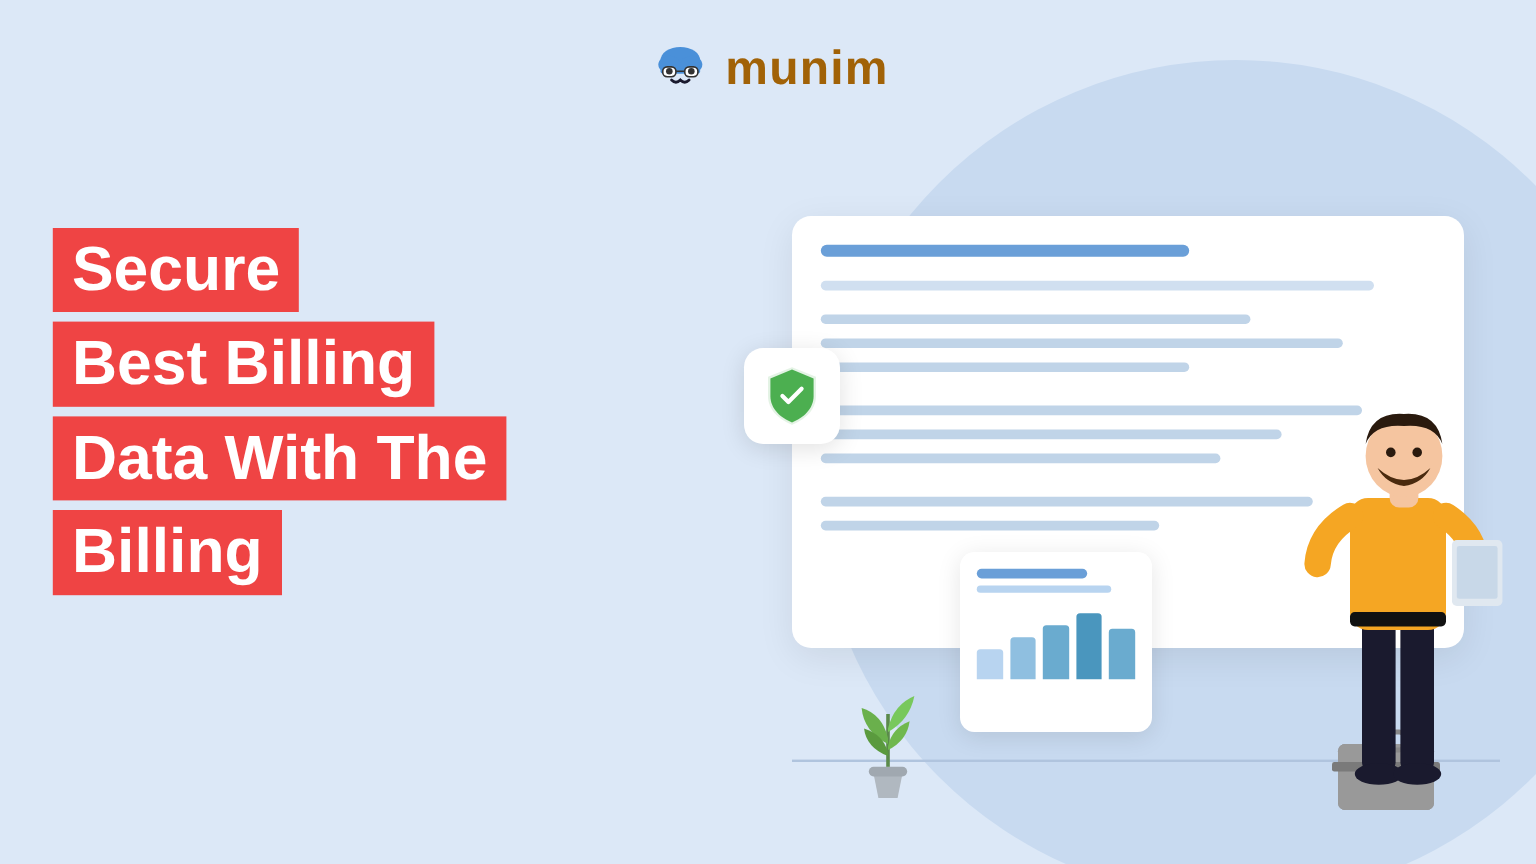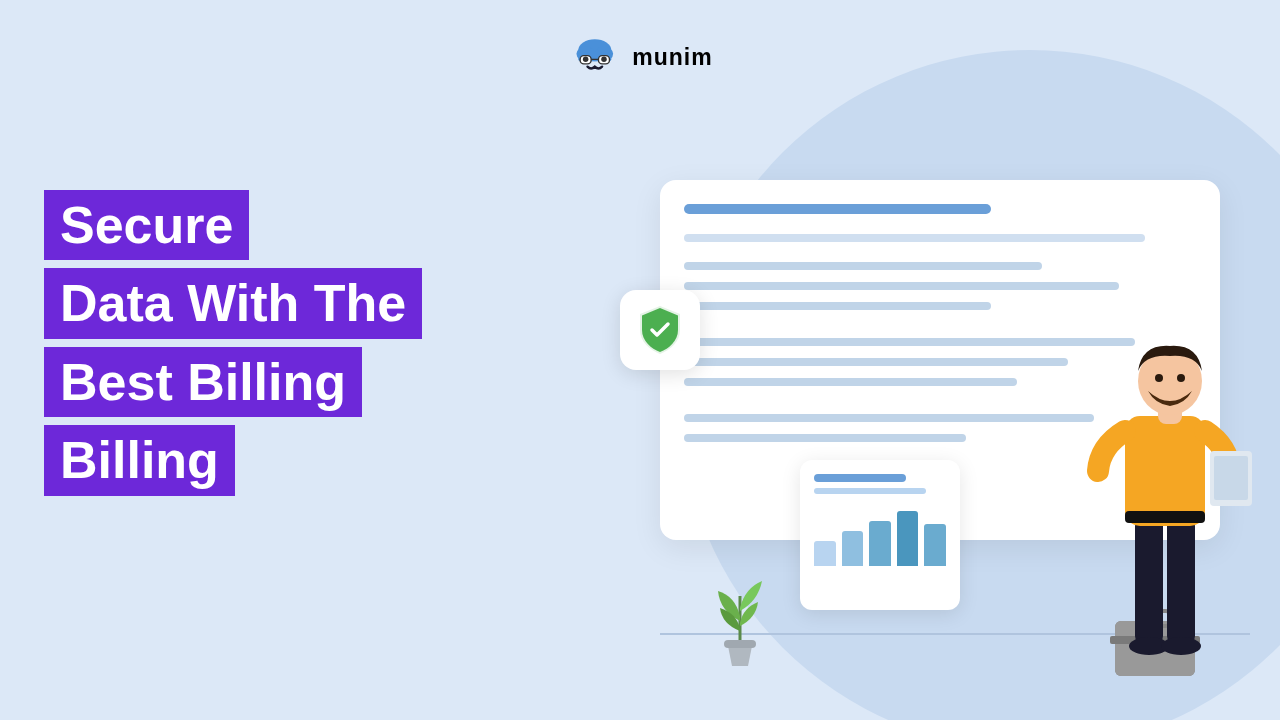--- a/index.html
+++ b/index.html
@@ -36,43 +36,43 @@
       gap: 10px;
       z-index: 10;
     }
 
     .logo-icon {
       width: 55px;
       height: 55px;
     }
 
     .logo-text {
-      font-size: 23px;
+      font-size: 40px;
       font-weight: 700;
-      color: #000000;
+      color: #a16207;
       letter-spacing: 1px;
     }
 
     
     .headline-container {
       position: absolute;
       left: 44px;
       top: 190px;
       z-index: 10;
       display: flex;
       flex-direction: column;
       gap: 8px;
     }
 
     .headline-line {
       display: inline-block;
     }
 
     .headline-line span {
-      background: #6d28d9;
+      background: #ef4444;
       color: #fff;
       font-size: 52px;
       font-weight: 900;
       padding: 4px 16px;
       line-height: 1.2;
       display: inline-block;
     }
 
     
     .illustration-container {
@@ -214,24 +214,24 @@
     <path d="M22 40 Q26 44 30 40 Q34 44 38 40" stroke="#1a1a2e" stroke-width="2.5" fill="none" stroke-linecap="round"></path>
   </svg>
   <span class="logo-text">munim</span>
 </div>
 
 <div class="headline-container">
   <div class="headline-line">
     <span>Secure</span>
   </div>
   <div class="headline-line">
+    <span>Best Billing</span>
+  </div>
+  <div class="headline-line">
     <span>Data With The</span>
-  </div>
-  <div class="headline-line">
-    <span>Best Billing</span>
   </div>
   <div class="headline-line">
     <span>Billing</span>
   </div>
 </div>
 
 <div class="illustration-container">
 
   <div class="dashboard-card">
 

